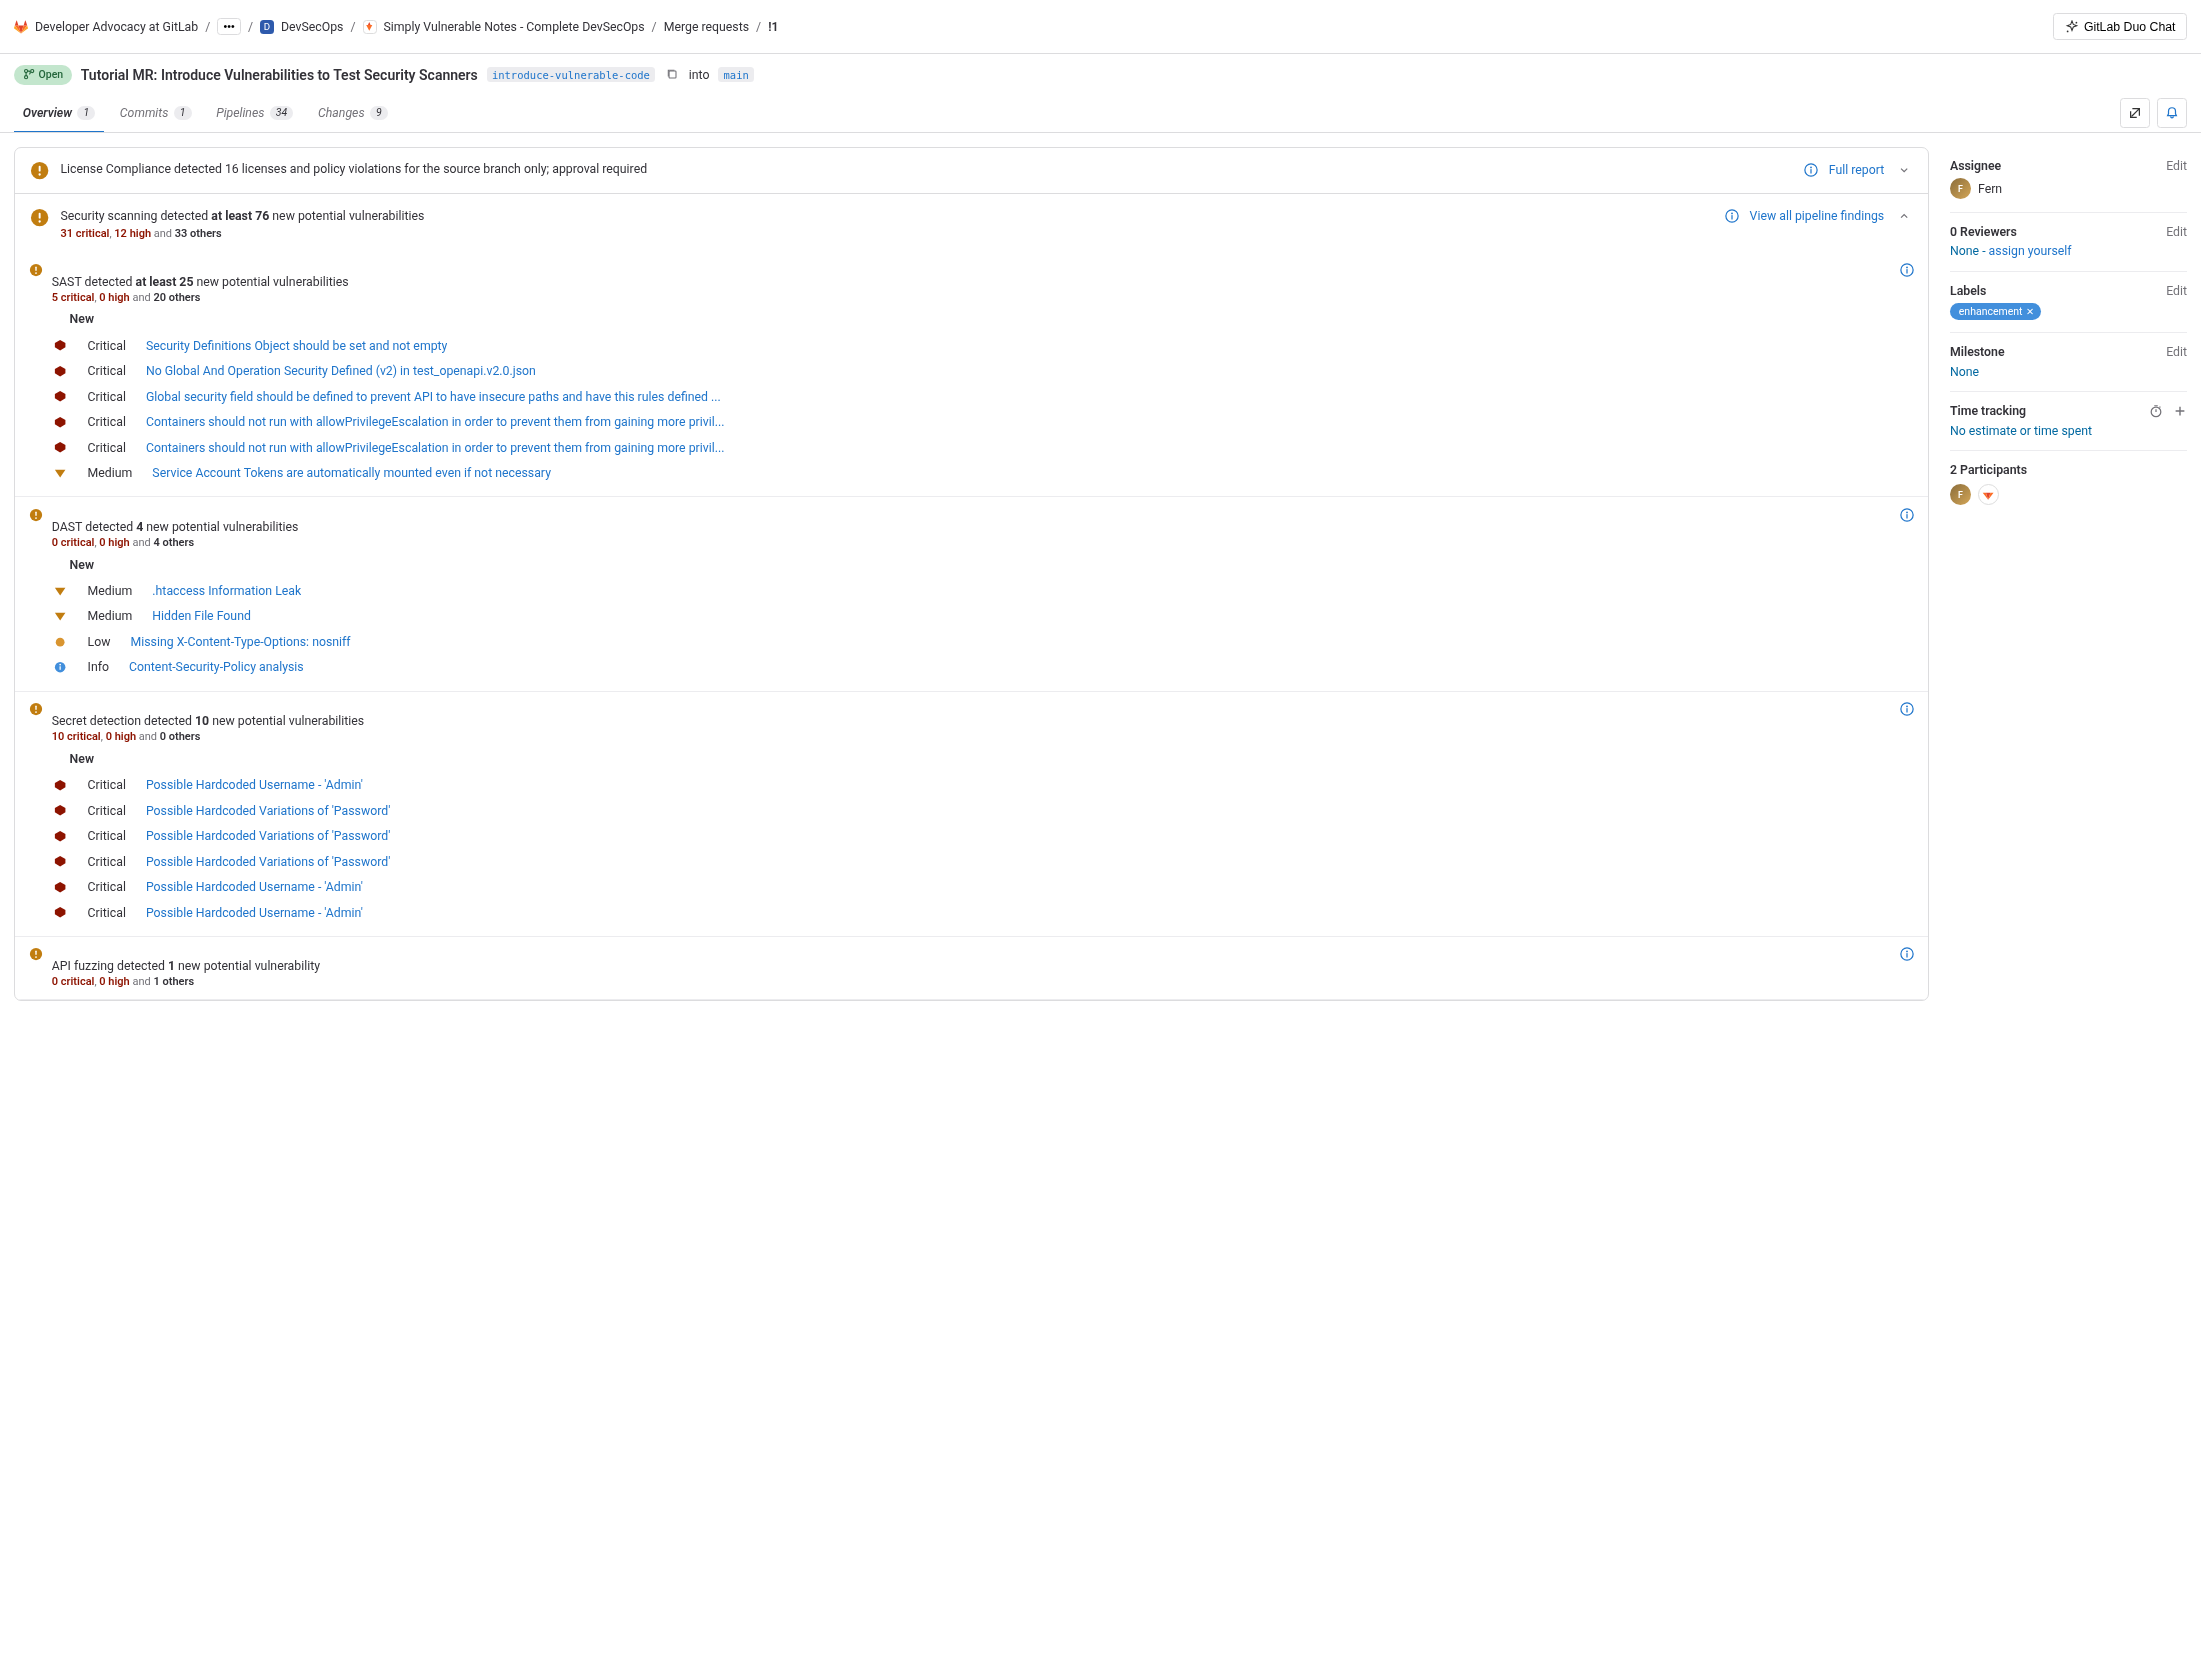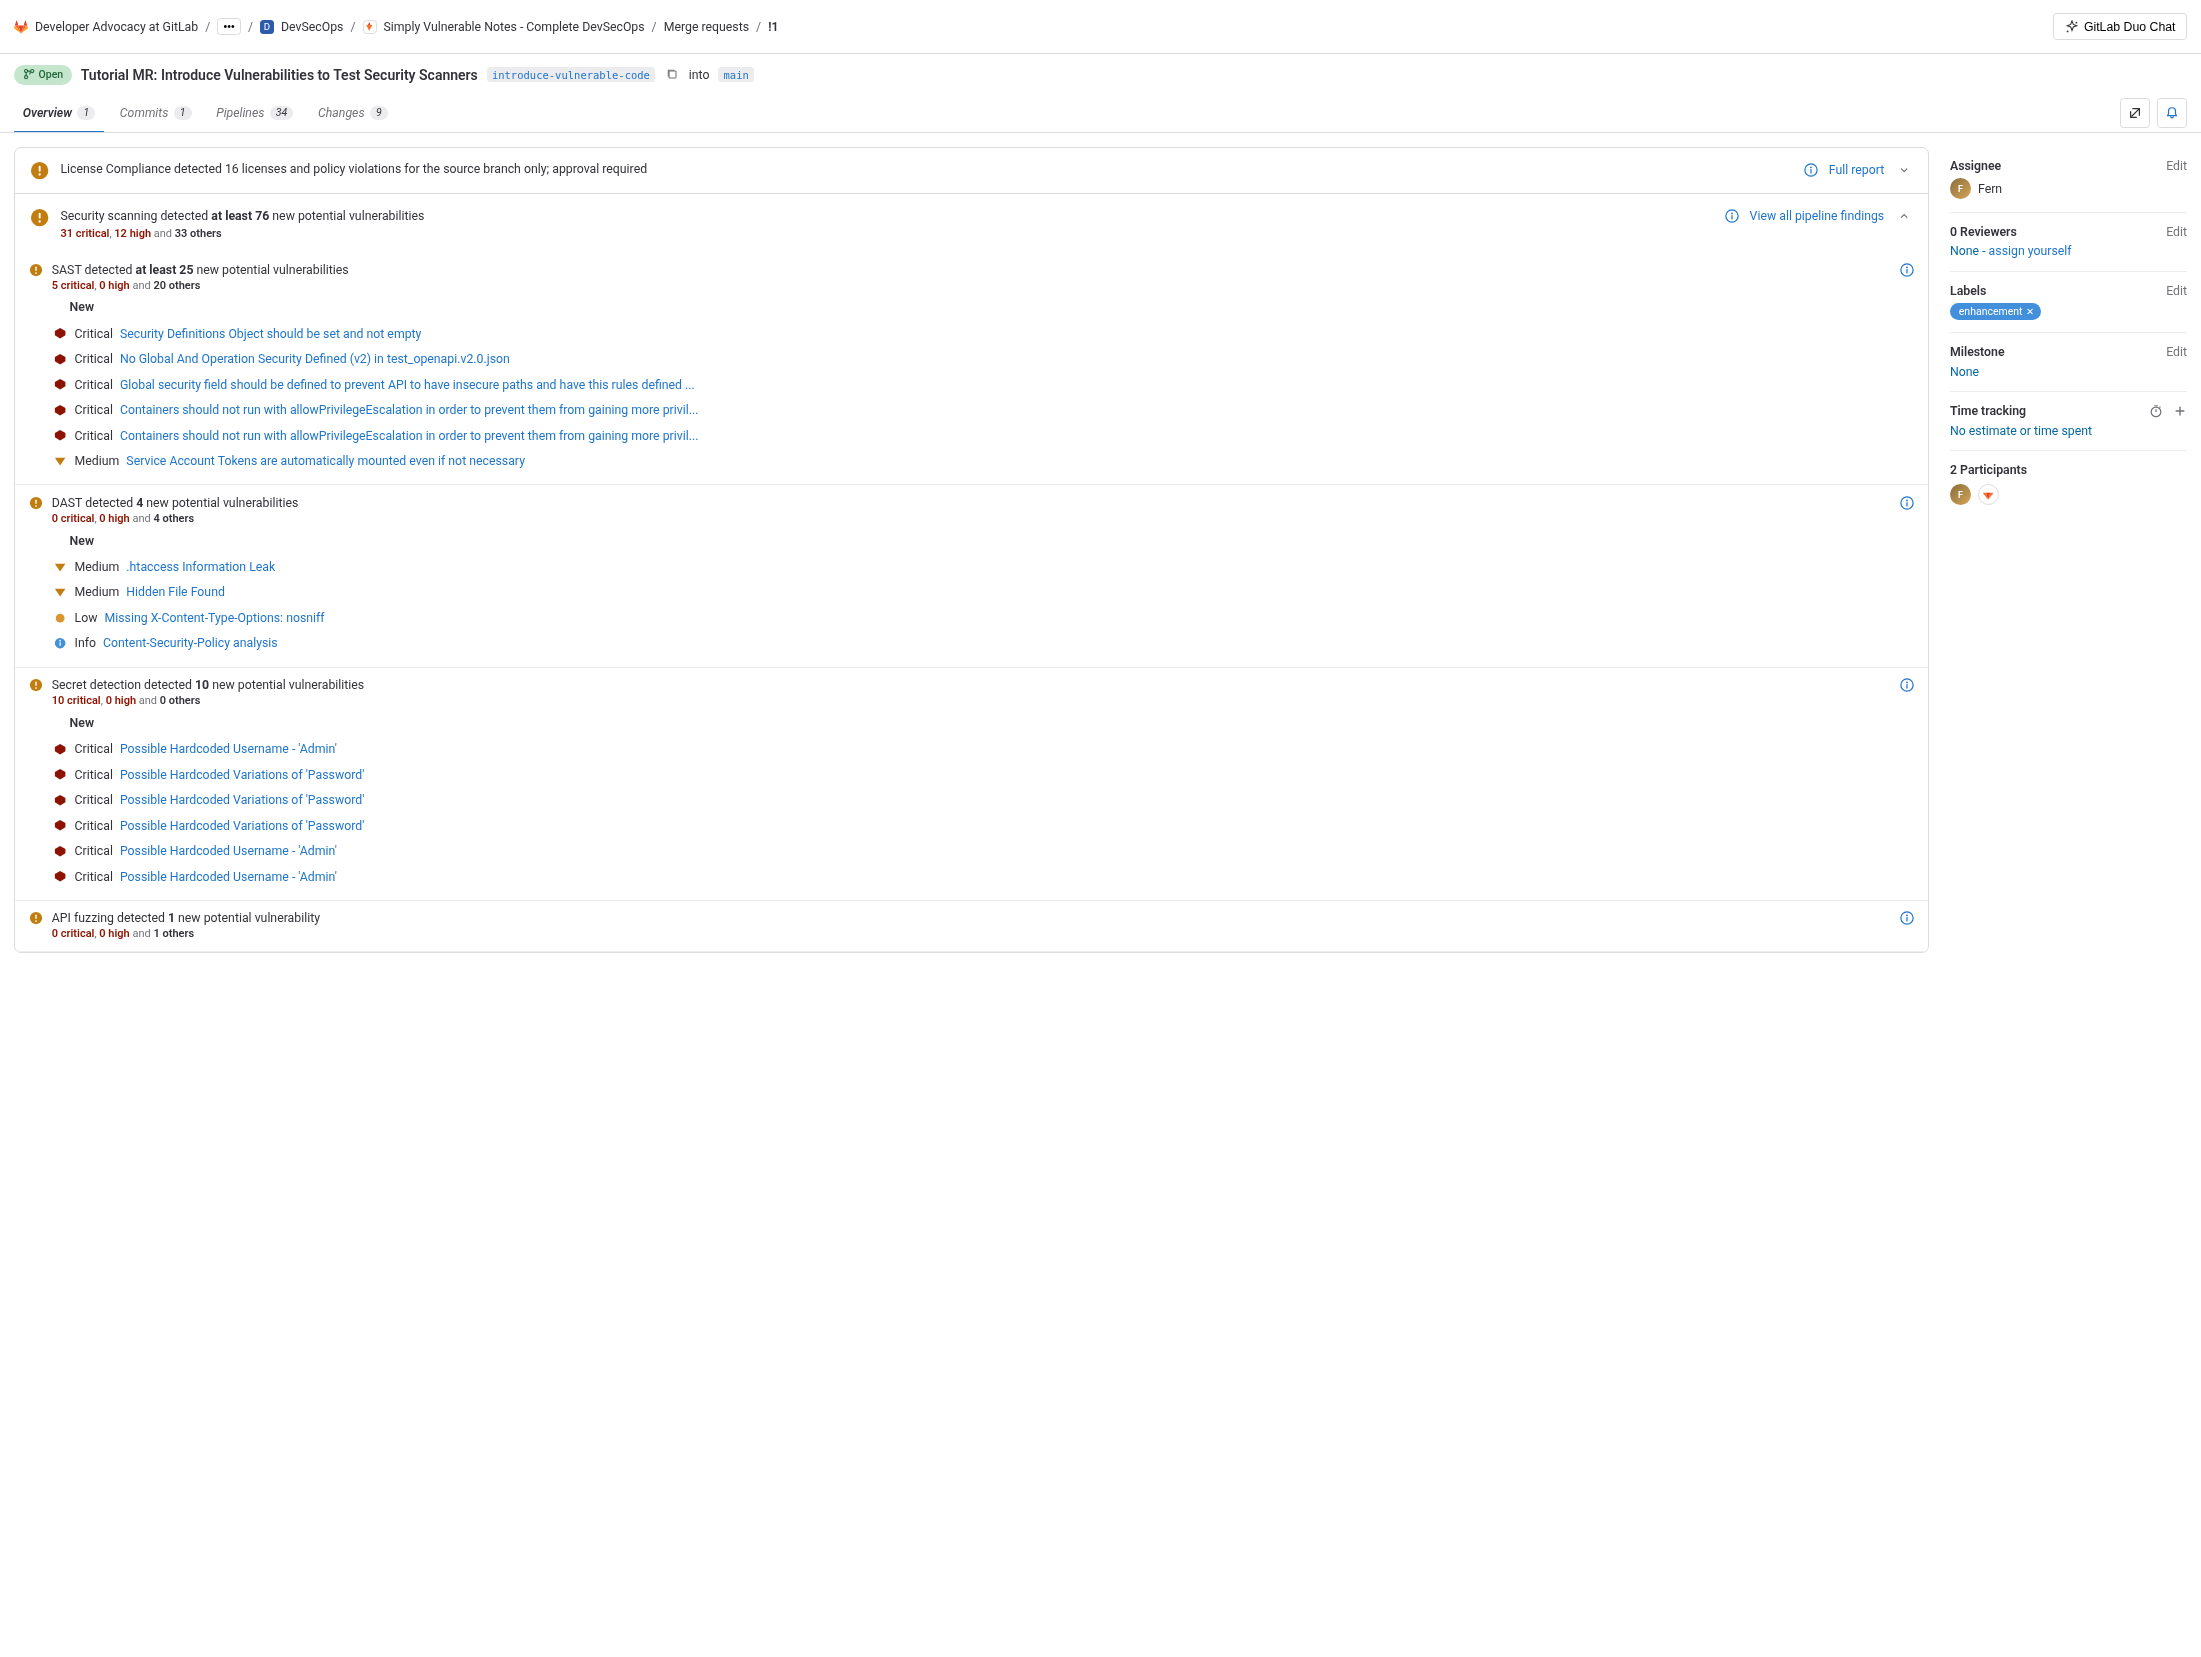--- a/index.html
+++ b/index.html
@@ -45,25 +45,25 @@
 .chevron-btn { background:none; border:none; cursor:pointer; color:#737278; padding:3.5px; }
 .summary-counts { font-size:11px; margin-top:1.8px; color:#737278; }
 .count-critical { color:#8d1300; font-weight:600; }
 .count-high { color:#8d1300; font-weight:600; }
 .count-others { font-weight:600; color:#333238; }
 
 .status-circle { width:21px; height:21px; flex-shrink:0; display:inline-flex; align-items:center; justify-content:center; }
 
 .scanner-block { border-bottom:0.9px solid #ececef; padding:10.5px 14px 10.5px 14px; }
 .scanner-head { display:flex; align-items:flex-start; gap:8.8px; }
-.scanner-head .st { flex:1; }
+.scanner-head .st { flex:1;margin-top:12px; }
 .scanner-title { font-size:12.3px; }
 .new-label { font-weight:600; margin:8.8px 0 7px 24.6px; font-size:12.3px;padding-left:16px; }
 .findings { margin-left:24.6px; }
-.finding-row { display:flex; align-items:flex-start; gap:7px; padding:3.5px 0; font-size:12.3px; line-height:1.5; }
+.finding-row { display:flex; align-items:flex-start; gap:20px; padding:3.5px 0; font-size:12.3px; line-height:1.5; }
 .finding-row .sev-icon { flex-shrink:0; width:14px; height:14px; display:inline-flex; align-items:center; justify-content:center; margin-top:1.8px; }
 .finding-row .sev-label { flex-shrink:0; }
 .finding-row a { color:#1f75cb; text-decoration:none; overflow:hidden; text-overflow:ellipsis; white-space:nowrap; }
 .info-icon-right { color:#1f75cb; }
 
 .sidebar-block { border-bottom:0.9px solid #ececef; padding:12.3px 0; }
 .sidebar-block:last-child { border-bottom:none; }
 .sb-head { display:flex; justify-content:space-between; align-items:center; margin-bottom:5.3px; }
 .sb-title { font-weight:600; font-size:12.3px; }
 .sb-edit { color:#737278; font-size:12.3px; cursor:pointer; }

